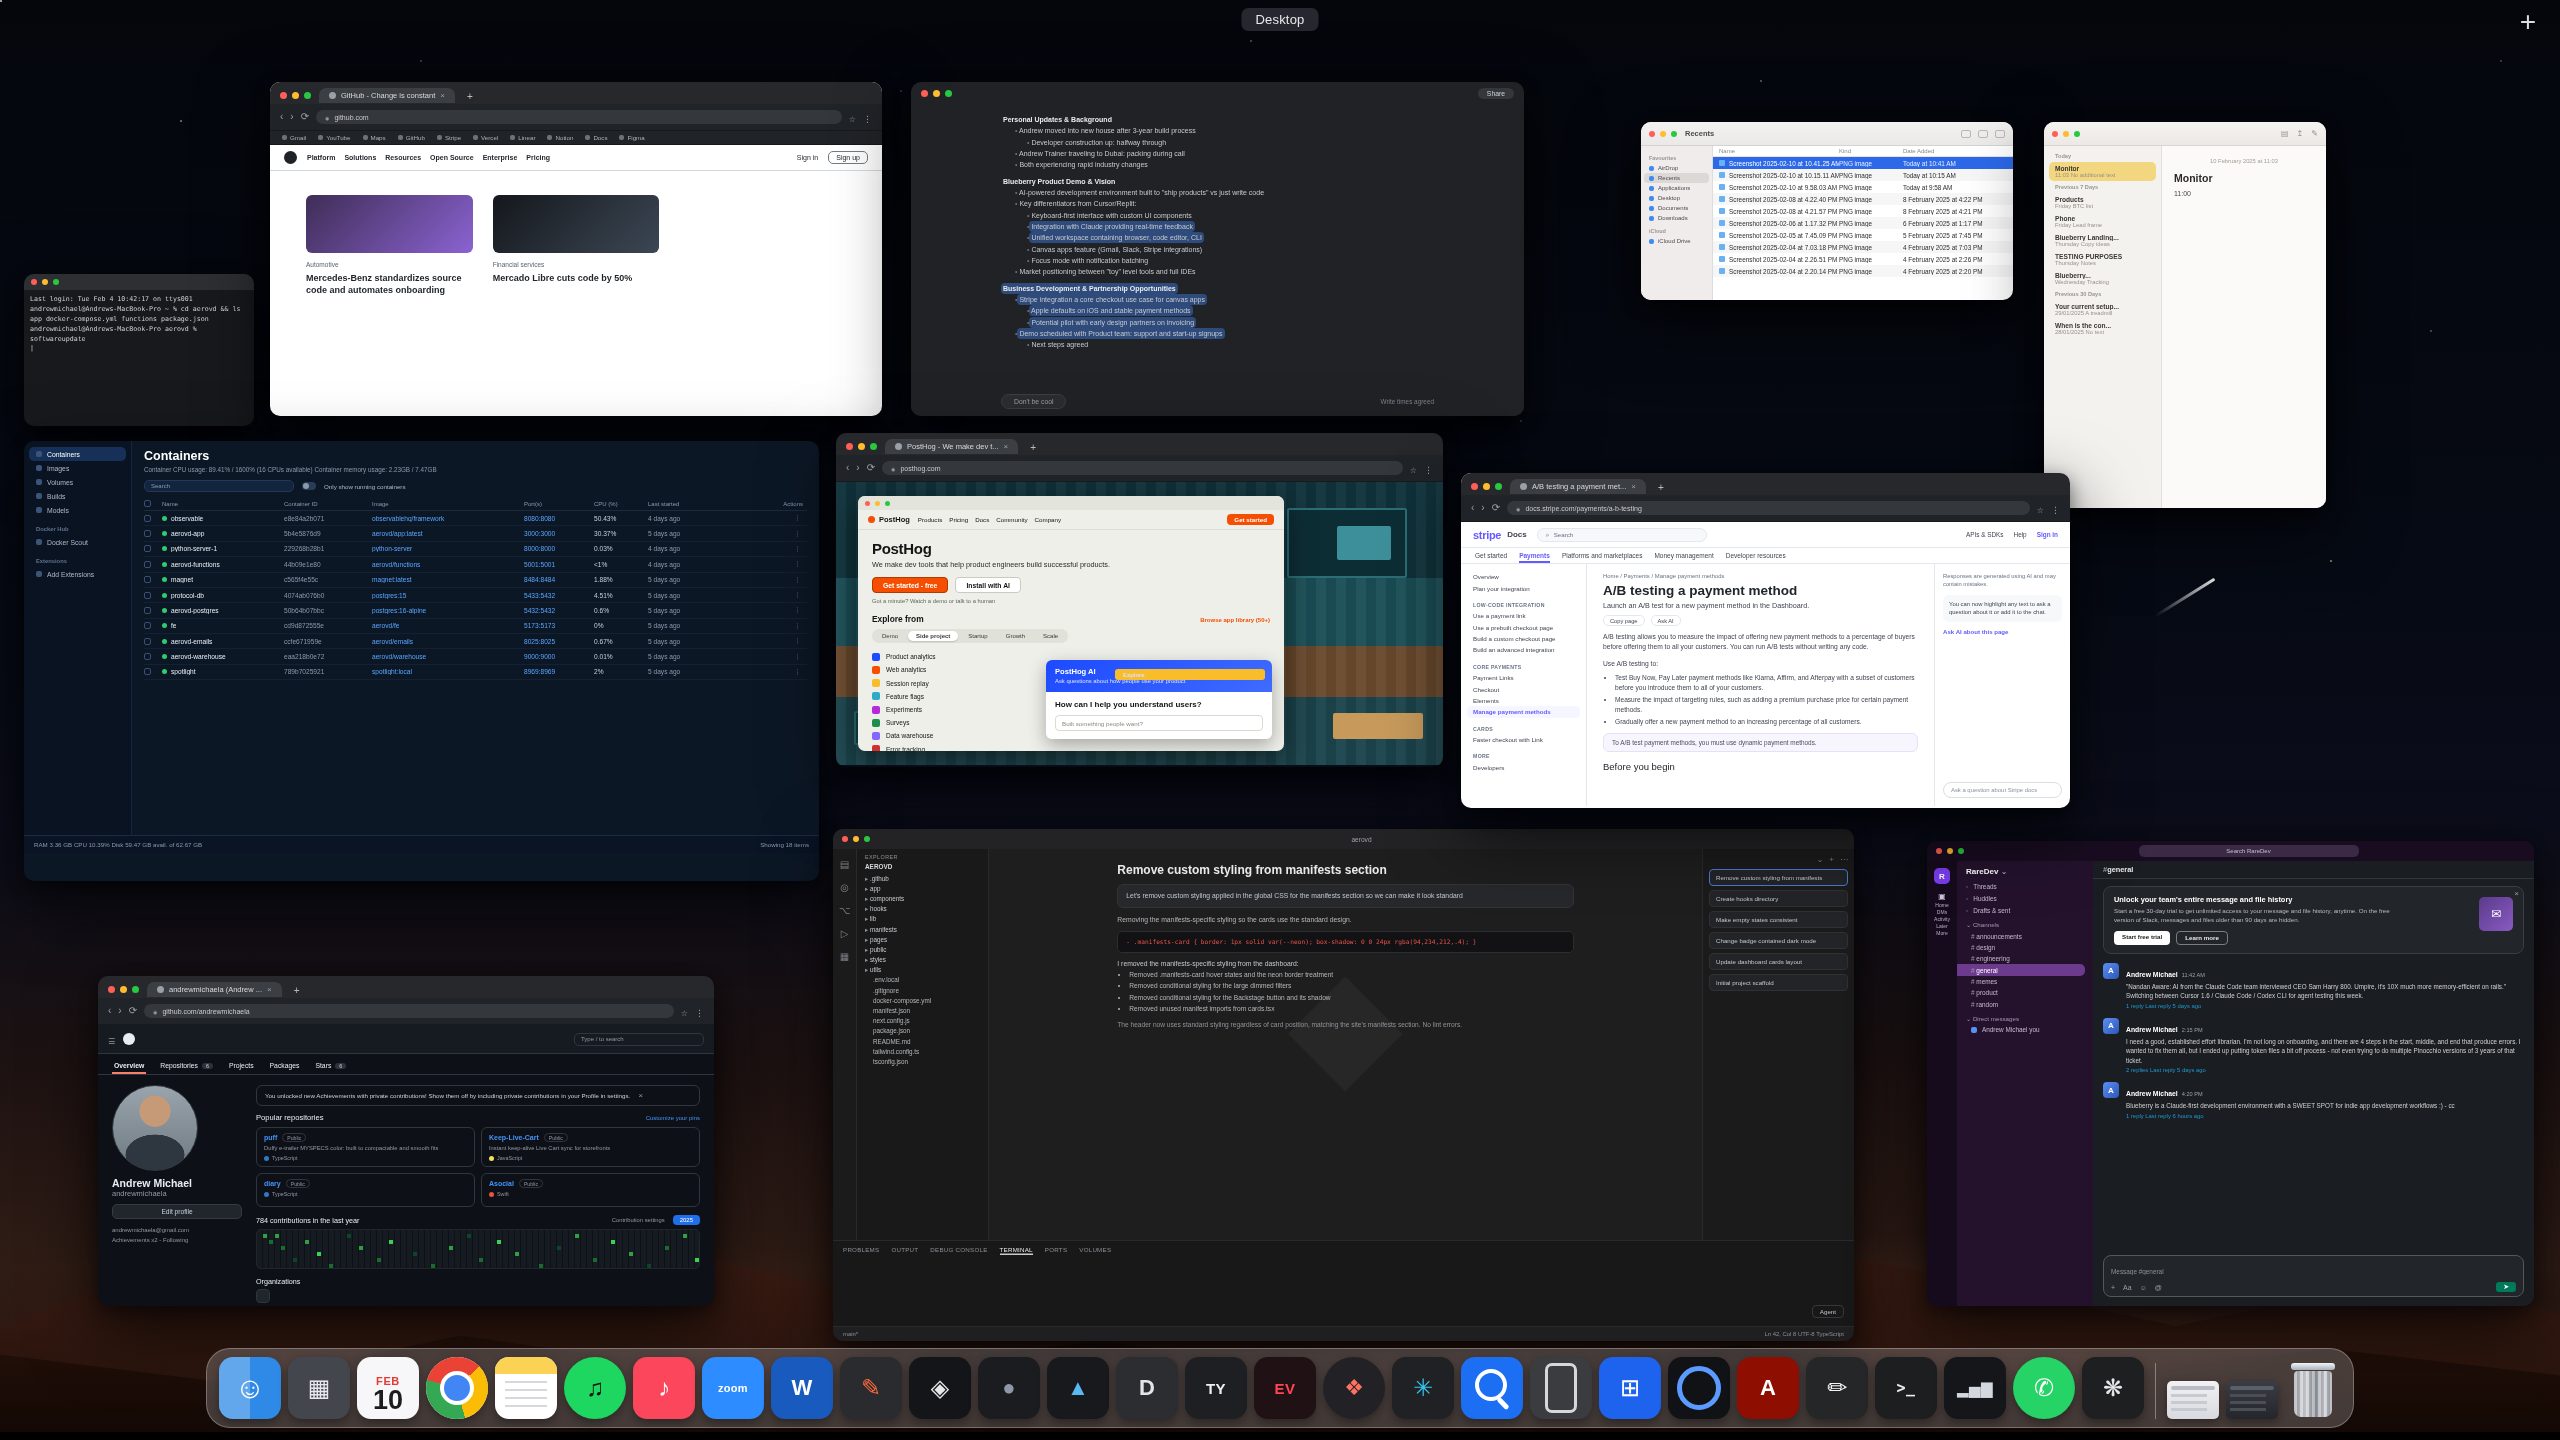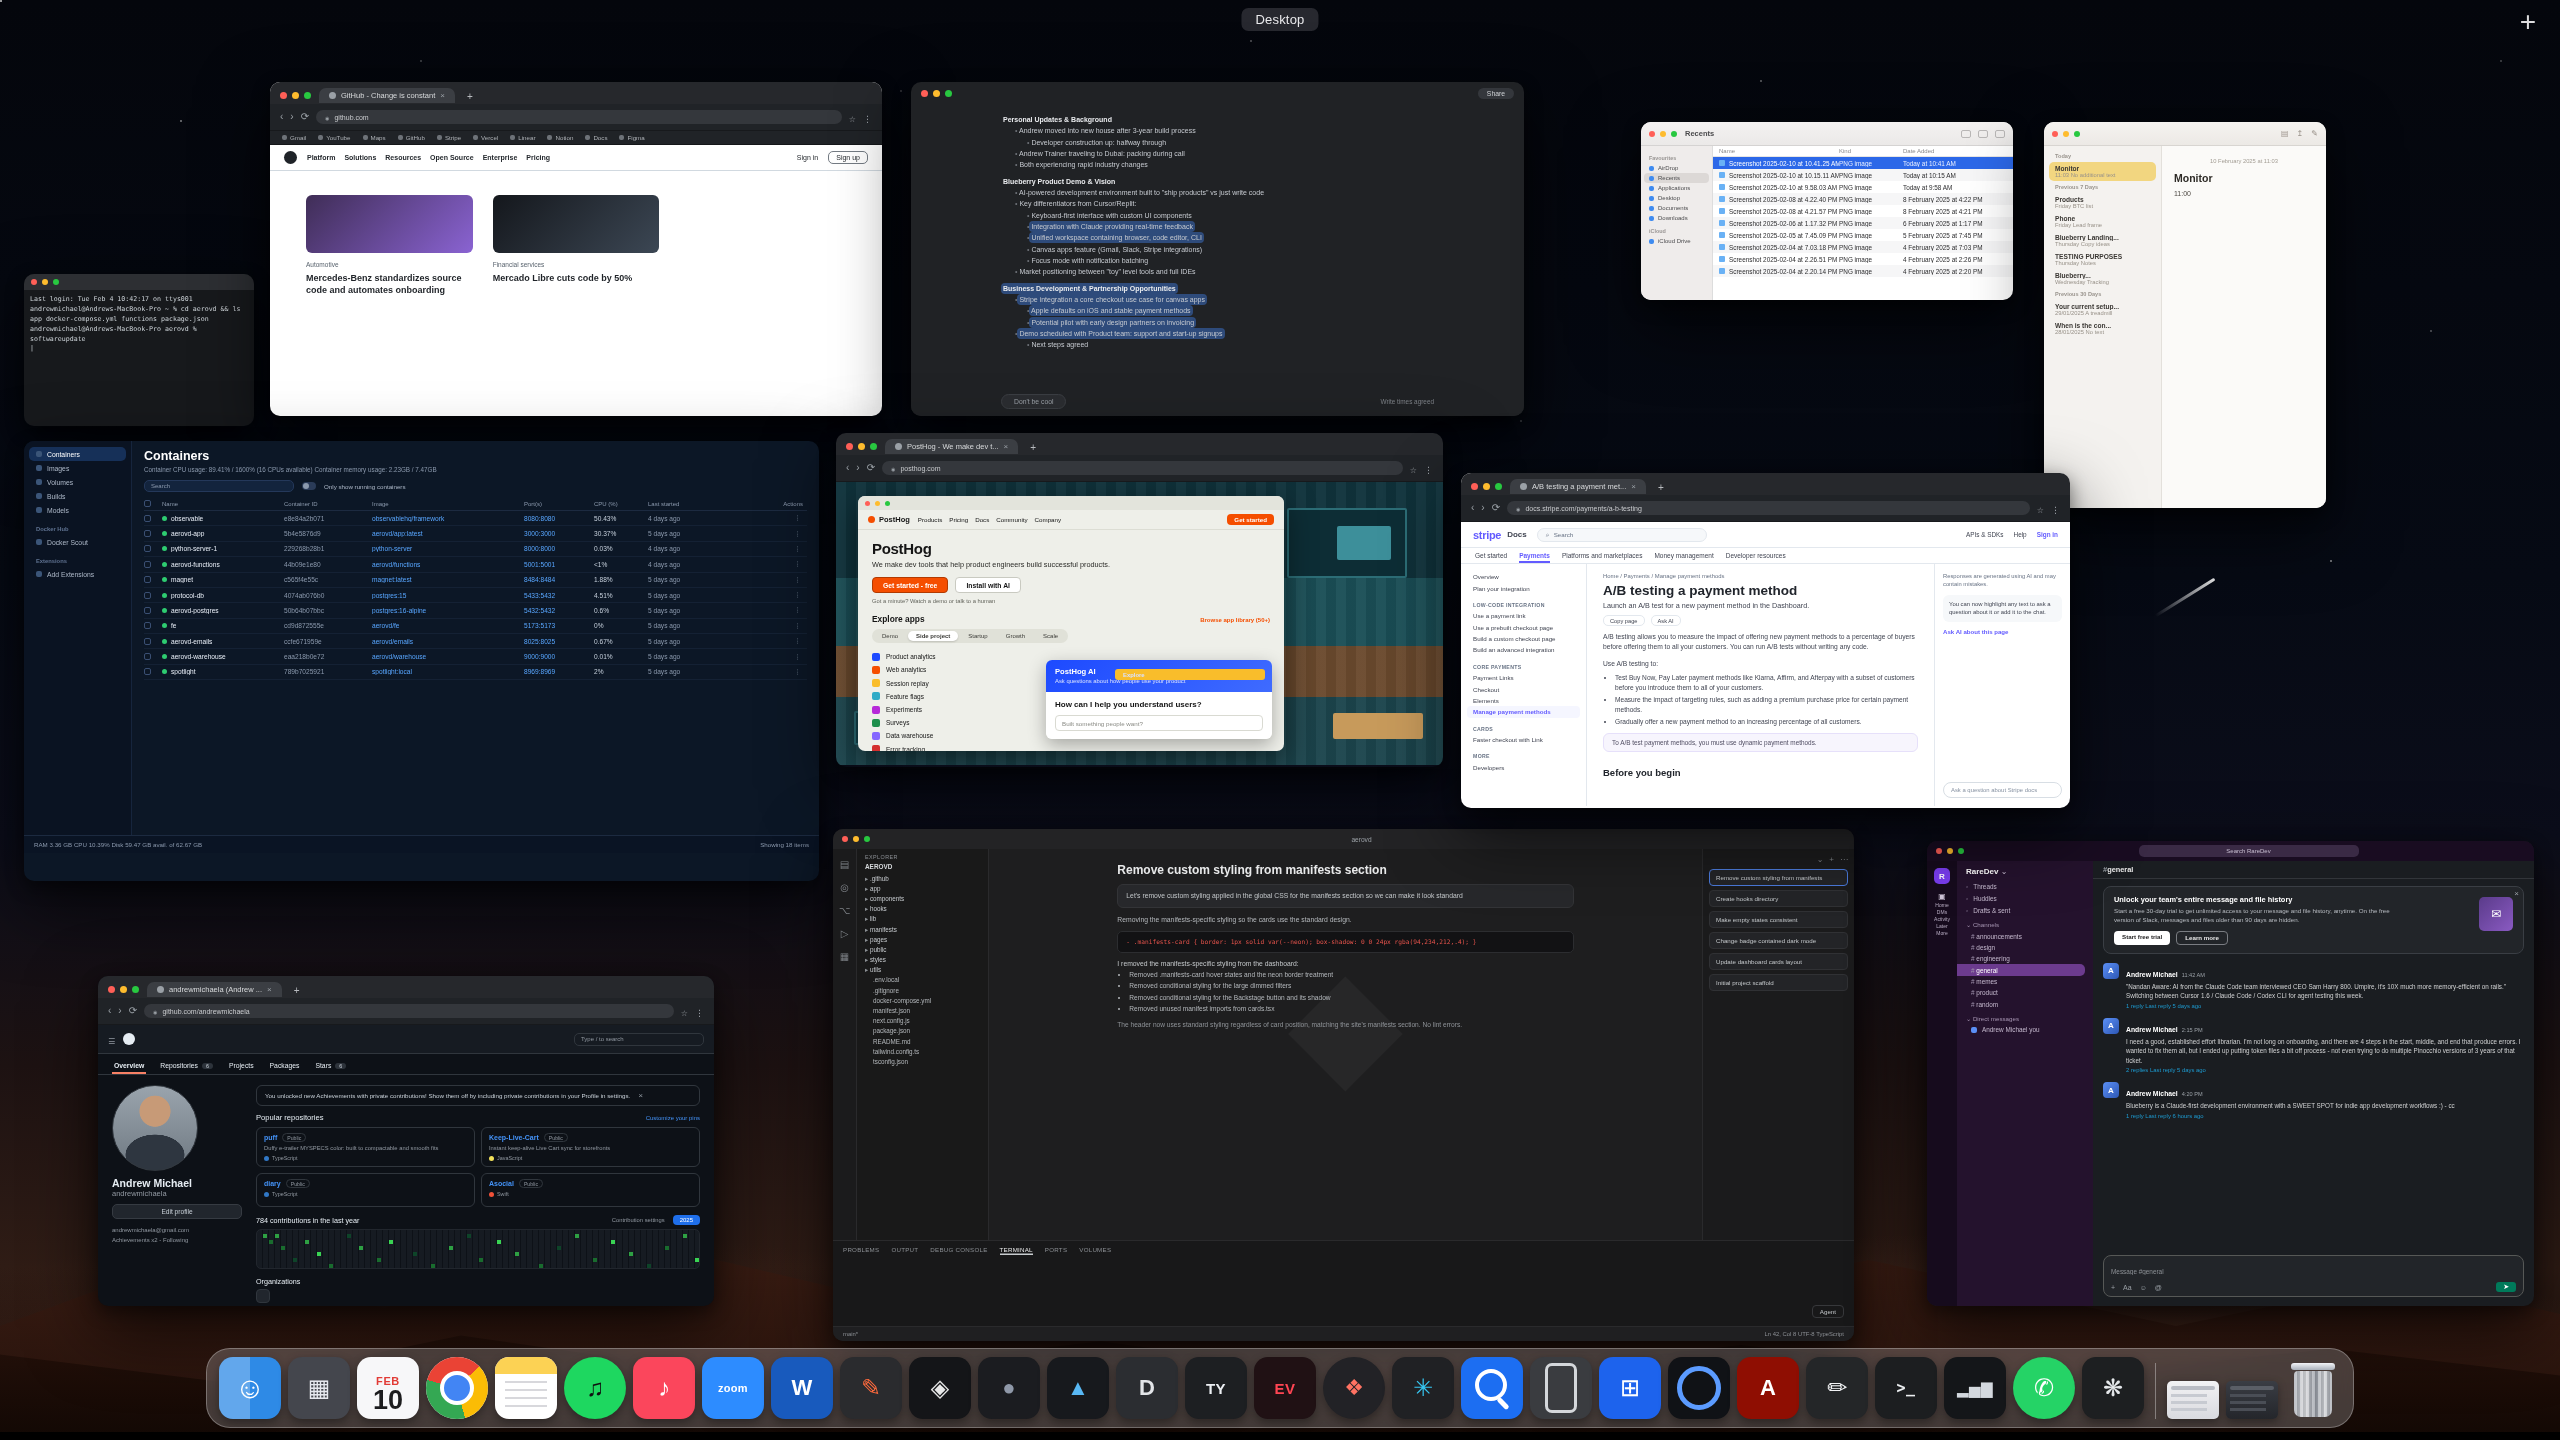--- a/index.html
+++ b/index.html
@@ -236,21 +236,21 @@
 .st-main{flex:1;padding:9px 16px;overflow:hidden}
 .st-crumb{font-size:5.9px;color:#687385}
 .st-title{font-size:13.5px;font-weight:800;color:#21252c;margin-top:4px}
 .st-sub{font-size:7.2px;color:#414552;margin-top:3px}
 .st-actions{display:flex;gap:6px;margin-top:5px}
 .st-pill{font-size:5.7px;color:#414552;border:1px solid #e3e8ee;border-radius:5px;padding:1.5px 6px}
 .st-p{font-size:6.7px;color:#414552;line-height:1.55;margin-top:6px}
 .st-ul{margin-top:4px;padding-left:12px}
 .st-ul li{font-size:6.6px;color:#414552;line-height:1.5;margin-top:2px}
 .st-note{margin-top:6px;background:#f7f5fd;border:1px solid #e6e0fa;border-radius:6px;padding:5px 8px;font-size:6.4px;color:#514e63}
-.st-h2{font-size:9.5px;font-weight:700;color:#21252c;margin-top:15px}
+.st-h2{font-size:9.5px;font-weight:400;color:#21252c;margin-top:9px}
 .st-rail{width:136px;border-left:1px solid #e3e8ee;padding:8px;display:flex;flex-direction:column;gap:6px}
 .st-rnote{font-size:5.8px;color:#687385;line-height:1.45}
 .st-rtip{font-size:5.9px;color:#414552;background:#f6f8fa;border-radius:6px;padding:5px 6px;line-height:1.45}
 .st-rlink{font-size:6.1px;color:#635bff;font-weight:700}
 .st-rinput{margin-top:auto;border:1px solid #d8dee4;border-radius:9px;font-size:5.9px;padding:4px 7px;color:#414552;outline:none;font-family:inherit;background:#fff}
 .st-rinput::placeholder{color:#8792a2}
 
 .w-ghprof{left:98px;top:976px;width:616px;height:330px;background:#0d1117}
 .ghp-head{display:flex;align-items:center;gap:8px;padding:5px 10px;background:#161b22;border-bottom:1px solid #30363d}
 .ghp-burger::before{content:"☰";color:#9198a1;font-size:8px}
@@ -957,21 +957,21 @@
         <div class="ph-hero">
           <div class="ph-logo">PostHog</div>
           <div class="ph-tag">We make dev tools that help product engineers build successful products.</div>
           <div class="ph-ctas">
             <span class="ph-btn1">Get started - free</span>
             <span class="ph-btn2">Install with AI</span>
           </div>
           <div class="ph-note">Got a minute? Watch a demo or talk to a human</div>
         </div>
         <div class="ph-exprow">
-          <span class="ph-exp">Explore apps</span>
+          <span class="ph-exp">Explore from</span>
           <span class="ph-explink">Browse app library (50+)</span>
         </div>
         <div class="ph-tabs">
             <span class="ph-tab">Demo</span>
             <span class="ph-tab sel">Side project</span>
             <span class="ph-tab">Startup</span>
             <span class="ph-tab">Growth</span>
             <span class="ph-tab">Scale</span>
           </div>
         <div class="ph-apps">

